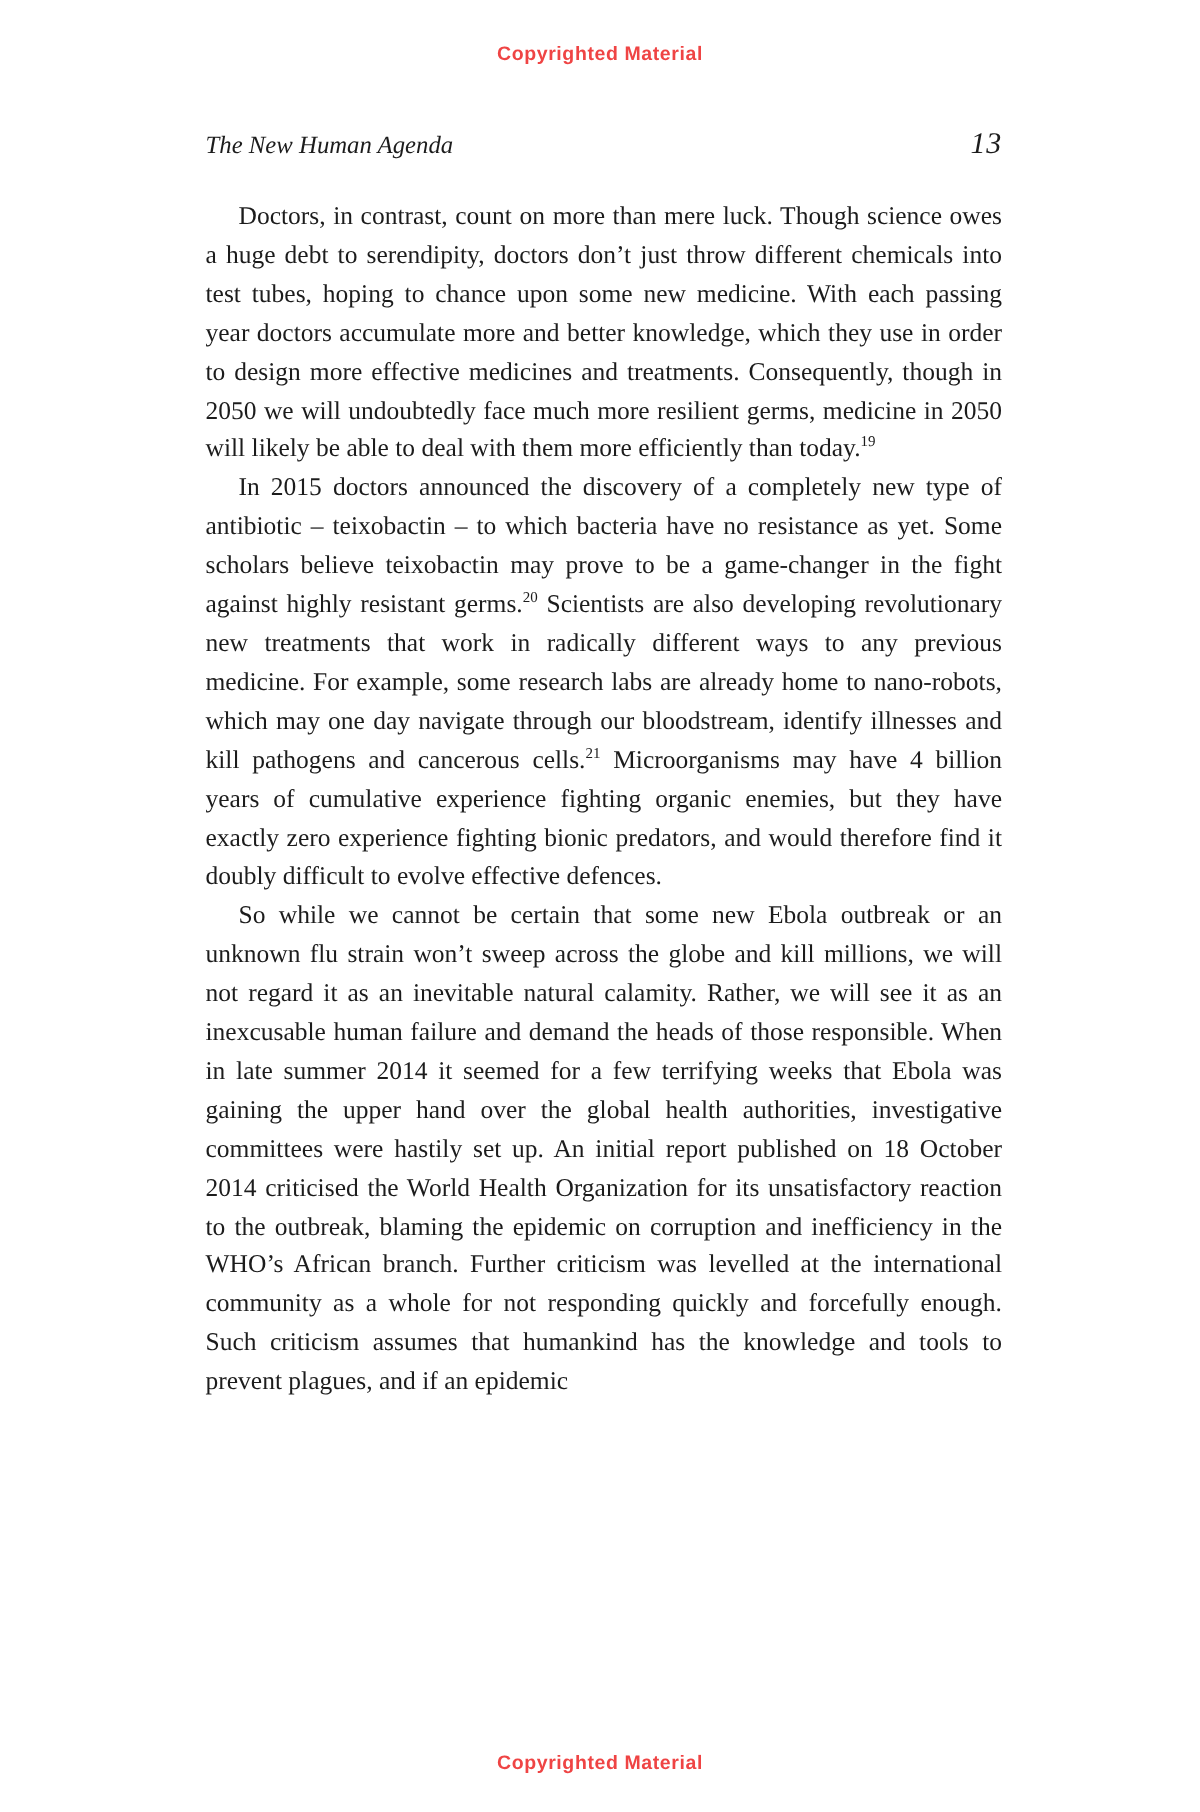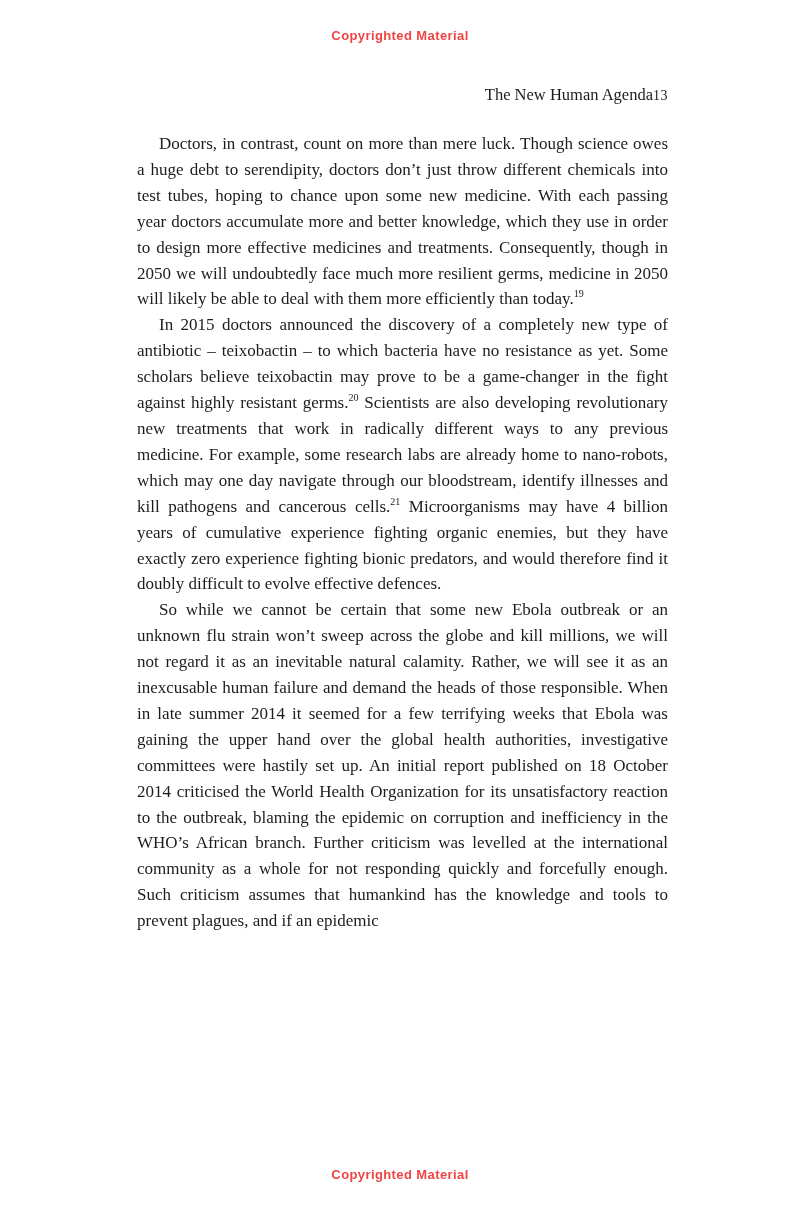--- a/index.html
+++ b/index.html
@@ -24,27 +24,28 @@
     color: #ef4444;
   }
   .copyright-top { top: 28px; }
   .copyright-bottom { top: 1167px; }
   .running-head {
     position: absolute;
     top: 85px;
     left: 137px;
     width: 531px;
     display: flex;
-    justify-content: flex-end;
+    justify-content: space-between;
     align-items: baseline;
     font-size: 16.5px;
     color: #1c1c1c;
+    font-style: italic;
   }
   .running-head .page-number {
-    font-size: 14px;
+    font-size: 20px;
     letter-spacing: 0.5px;
   }
   .body-text {
     position: absolute;
     top: 131px;
     left: 137px;
     width: 531px;
     font-size: 17px;
     line-height: 25.9px;
     text-align: justify;

